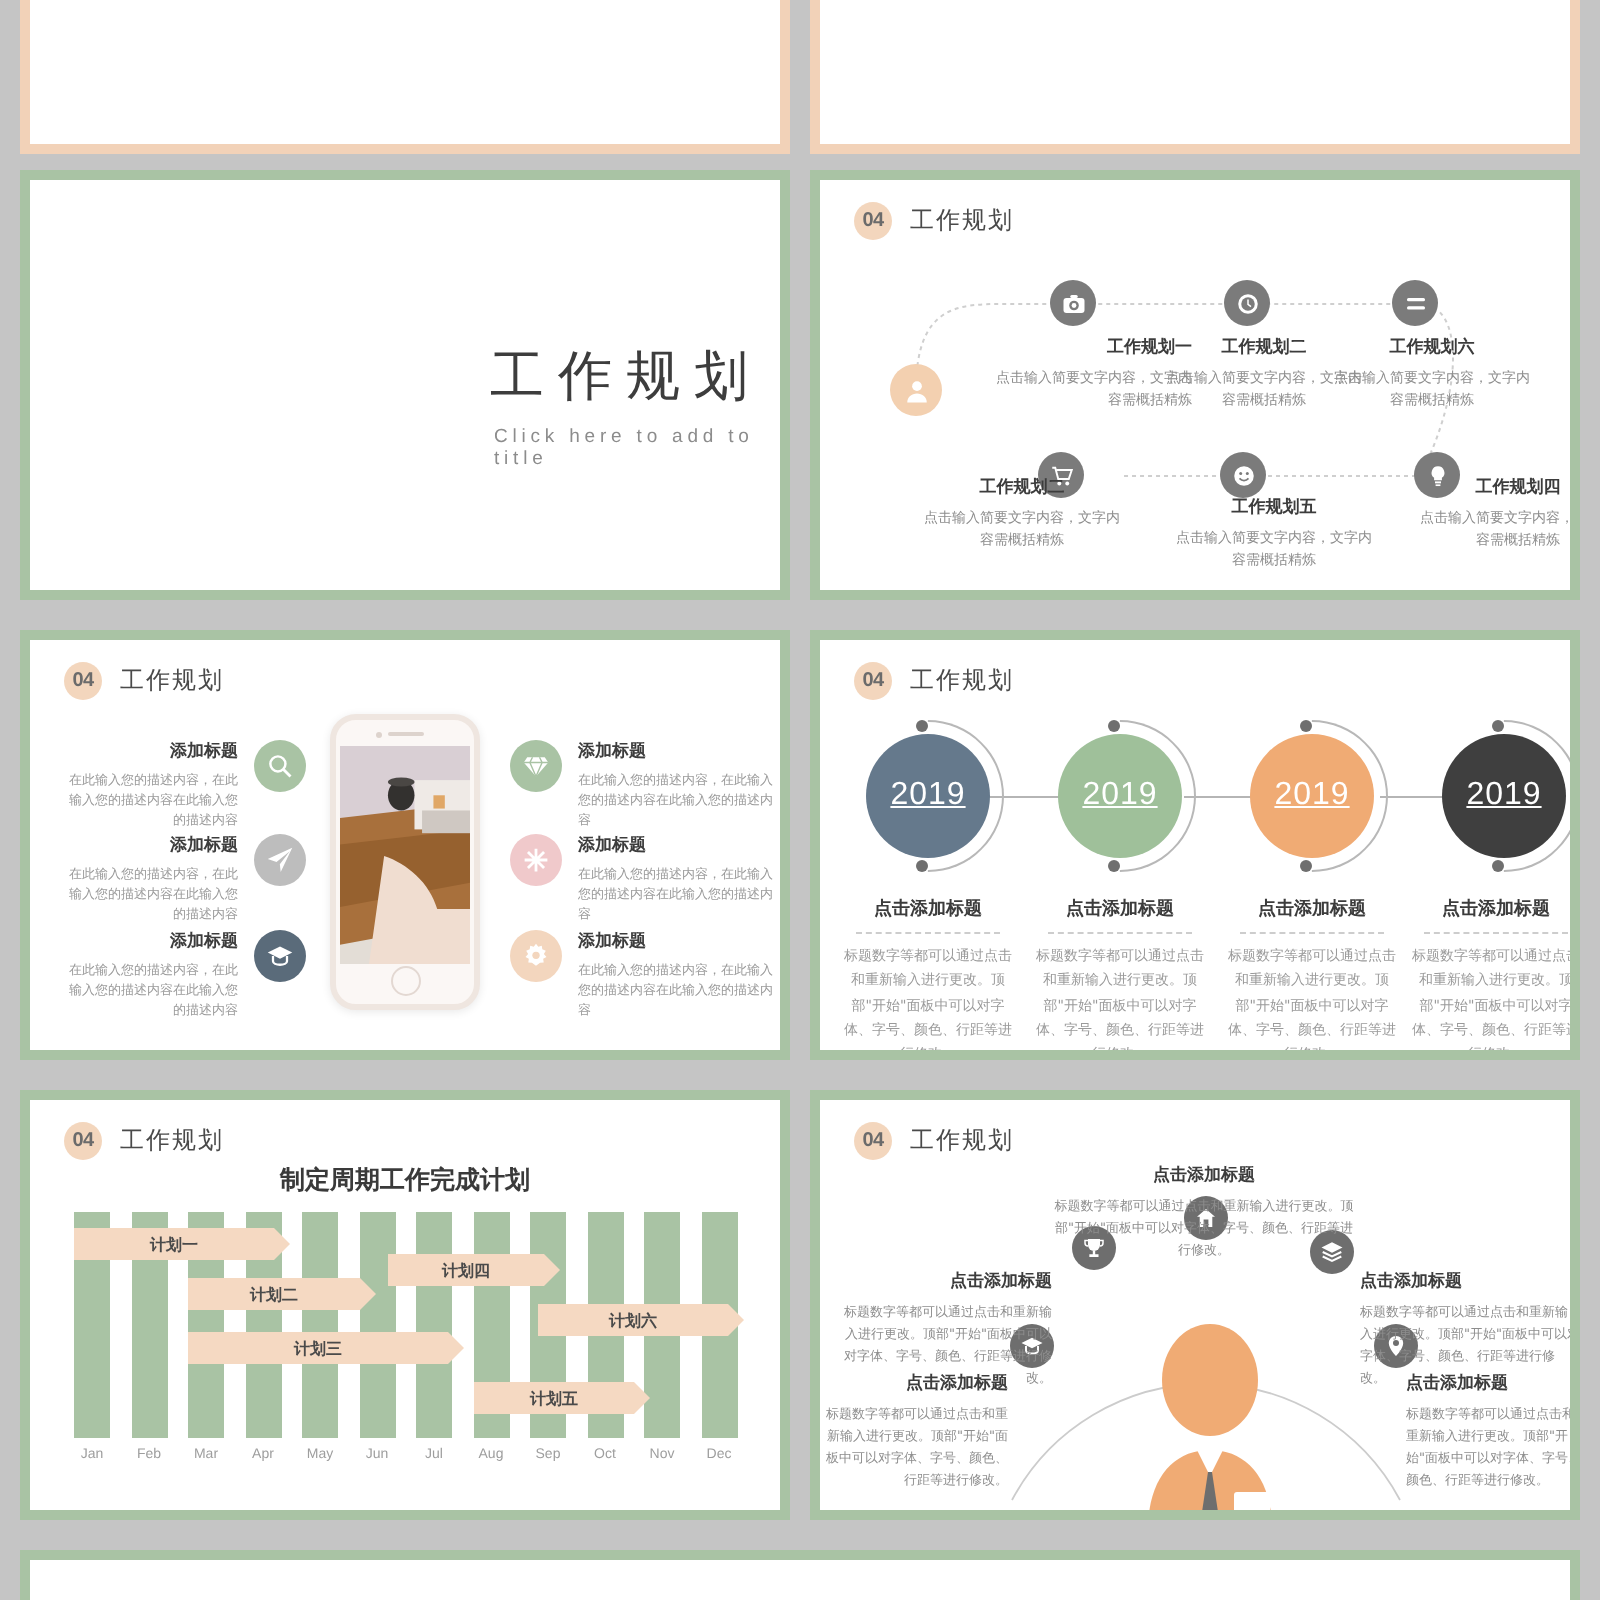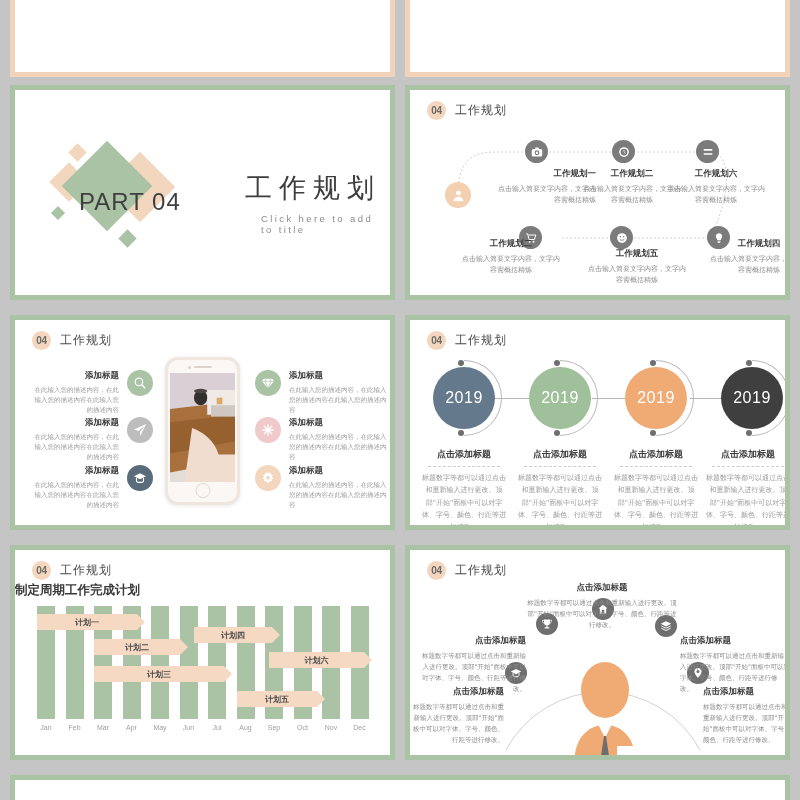--- a/index.html
+++ b/index.html
@@ -33,21 +33,21 @@
   
   #slideB{left:405px;top:-138px;width:385px;height:215px;}
 
   
   #slideC{left:10px;top:85px;width:385px;height:215px;}
   .diagwrap{position:absolute;left:38px;top:50px;width:180px;height:120px;}
   .dm{position:absolute;transform:rotate(45deg);}
   .part-label{position:absolute;left:26px;top:48px;font-size:24px;color:#3f3f3f;letter-spacing:1px;z-index:9;}
   .rightC{position:absolute;left:230px;top:80px;}
   .rightC .big{font-size:27px;color:#3d3d3d;letter-spacing:7px;}
-  .rightC .sub{font-size:9.5px;color:#8c8c8c;letter-spacing:2.4px;margin-top:7px;margin-left:16px;}
+  .rightC .sub{font-size:9.5px;color:#8c8c8c;letter-spacing:2.4px;margin-top:7px;margin-left:2px;}
 
   
   #slideD{left:405px;top:85px;width:385px;height:215px;}
   .pnode{position:absolute;width:23px;height:23px;border-radius:50%;background:#7b7b7b;
     display:flex;align-items:center;justify-content:center;}
   .pnode.peachn{background:#f3d0b0;width:26px;height:26px;}
   .pblk{position:absolute;width:98px;}
   .pblk .pt{font-size:8.5px;font-weight:700;color:#3c3c3c;margin-bottom:4px;}
   .pblk .pd{font-size:7px;color:#8d8d8d;line-height:1.6;}
 
@@ -62,33 +62,33 @@
     box-shadow:0 1px 5px rgba(0,0,0,.09);}
   .pscreen{position:absolute;left:2px;right:2px;top:13px;bottom:20px;overflow:hidden;background:#dcd3cc;}
   .phome{position:absolute;bottom:4px;left:50%;transform:translateX(-50%);
     width:13px;height:13px;border-radius:50%;border:1px solid #e3d8d2;}
   .pspk{position:absolute;top:6px;left:50%;transform:translateX(-50%);width:18px;height:2px;border-radius:2px;background:#ddd3cd;}
   .pcam{position:absolute;top:6px;left:50%;margin-left:-15px;width:3px;height:3px;border-radius:50%;background:#ddd3cd;}
 
   
   #slideF{left:405px;top:315px;width:385px;height:215px;}
   .yr{position:absolute;top:47px;width:62px;height:62px;border-radius:50%;
-    display:flex;align-items:center;justify-content:center;color:#fff;font-size:16px;letter-spacing:0.5px;}
+    display:flex;align-items:center;justify-content:center;color:#fff;font-size:16px;letter-spacing:0.5px;text-decoration:underline;}
   .yrarc{position:absolute;top:40px;width:76px;height:76px;border-radius:50%;
     border:1.4px solid #b8b8b8;border-left-color:transparent;border-top-color:transparent;box-sizing:border-box;}
   .yrdot{position:absolute;width:6px;height:6px;border-radius:50%;background:#6f6f6f;}
   .yrline{position:absolute;top:78px;height:1.2px;background:#b5b5b5;}
   .ycap{position:absolute;top:128px;width:84px;text-align:center;}
   .ycap .yt{font-size:9px;font-weight:700;color:#3c3c3c;}
   .ycap .ydash{border-top:1px dashed #cdcdcd;margin:5px 6px;}
   .ycap .yd{font-size:7px;color:#9a9a9a;line-height:1.75;}
 
   
   #slideG{left:10px;top:545px;width:385px;height:215px;}
-  .gtitle{position:absolute;top:32px;left:0;right:0;font-size:12.5px;font-weight:700;color:#3a3a3a;}
+  .gtitle{position:absolute;top:32px;left:0;right:0;text-align:center;font-size:12.5px;font-weight:700;color:#3a3a3a;}
   .gplot{position:absolute;left:22px;top:56px;width:342px;height:115px;padding-left:32px;}
   .gcol{position:absolute;top:0;height:113px;background:#a9c3a4;}
   .gmon{position:absolute;top:118px;font-size:7px;color:#9e9e9e;text-align:center;}
   .gbar{position:absolute;height:16px;background:#f5d9c2;display:flex;align-items:center;justify-content:center;
     font-size:8px;font-weight:700;color:#4a4a4a;}
   .gbar::after{content:"";position:absolute;right:-8px;top:0;border-top:8px solid transparent;
     border-bottom:8px solid transparent;border-left:8px solid #f5d9c2;}
 
   
   #slideH{left:405px;top:545px;width:385px;height:215px;}
@@ -119,29 +119,20 @@
   <div class="slide peach" id="slideB">
     <div class="inner">
       
 
       
     </div>
   </div>
 
   <div class="slide green" id="slideC">
     <div class="inner">
-      <div class="diagwrap">
-        <div class="dm" style="left:18px;top:6px;width:13px;height:13px;background:#f3d6be"></div>
-        <div class="dm" style="left:2px;top:28px;width:28px;height:28px;background:#f3d6be"></div>
-        <div class="dm" style="left:0px;top:68px;width:10px;height:10px;background:#a9c3a4"></div>
-        <div class="dm" style="left:62px;top:22px;width:50px;height:50px;background:#f3d6be"></div>
-        <div class="dm" style="left:68px;top:92px;width:13px;height:13px;background:#a9c3a4"></div>
-        <div class="dm" style="left:22px;top:14px;width:64px;height:64px;background:#a9c3a4"></div>
-        <div class="part-label">PART 04</div>
-      </div>
       <div class="rightC">
         <div class="big cn">工作规划</div>
         <div class="sub">Click here to add to title</div>
       </div>
     </div>
   </div>
 
   <div class="slide green" id="slideD">
     <div class="inner">
       <div class="shead">

